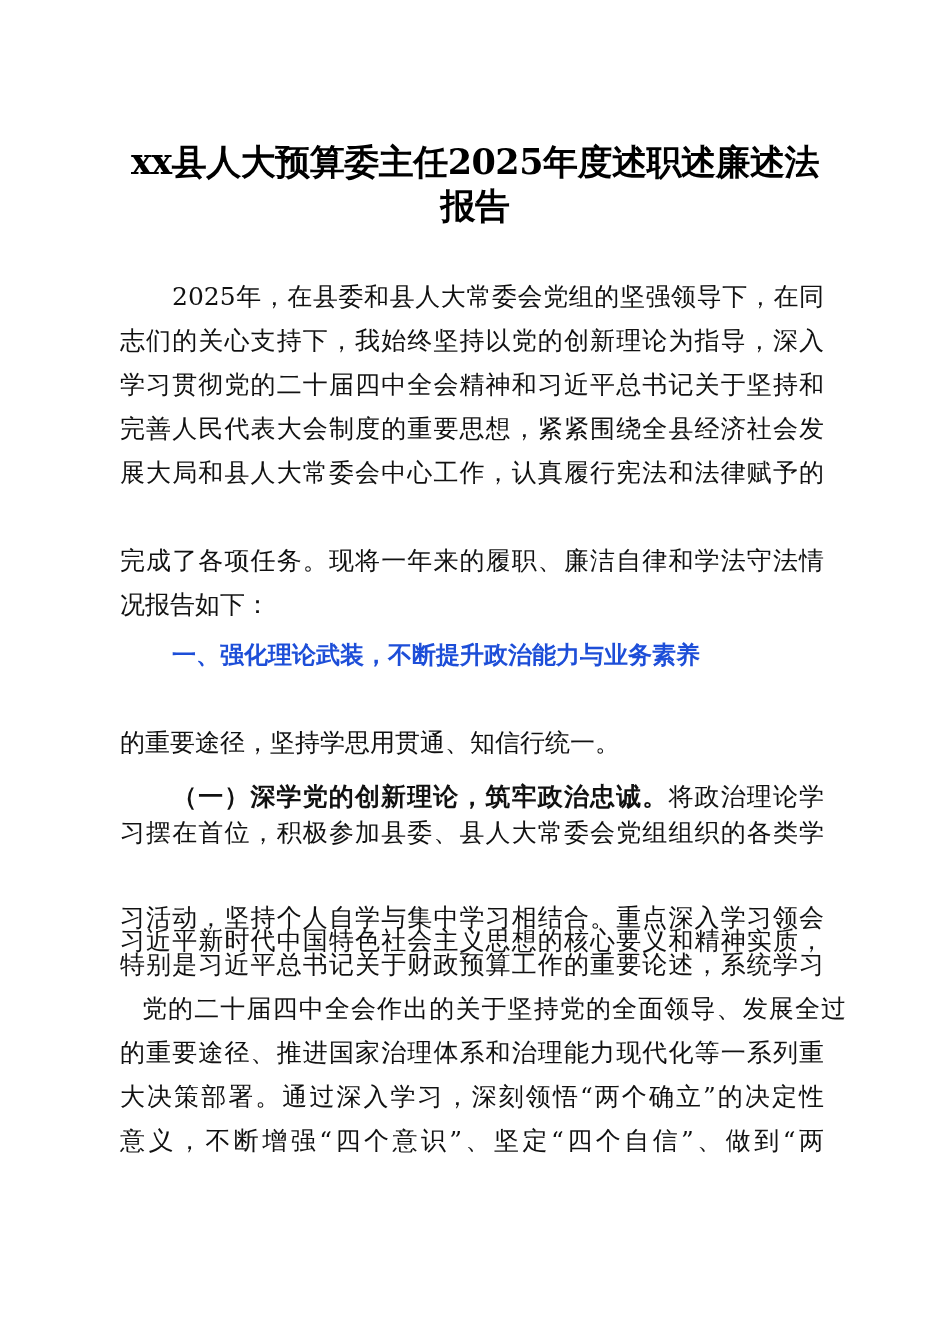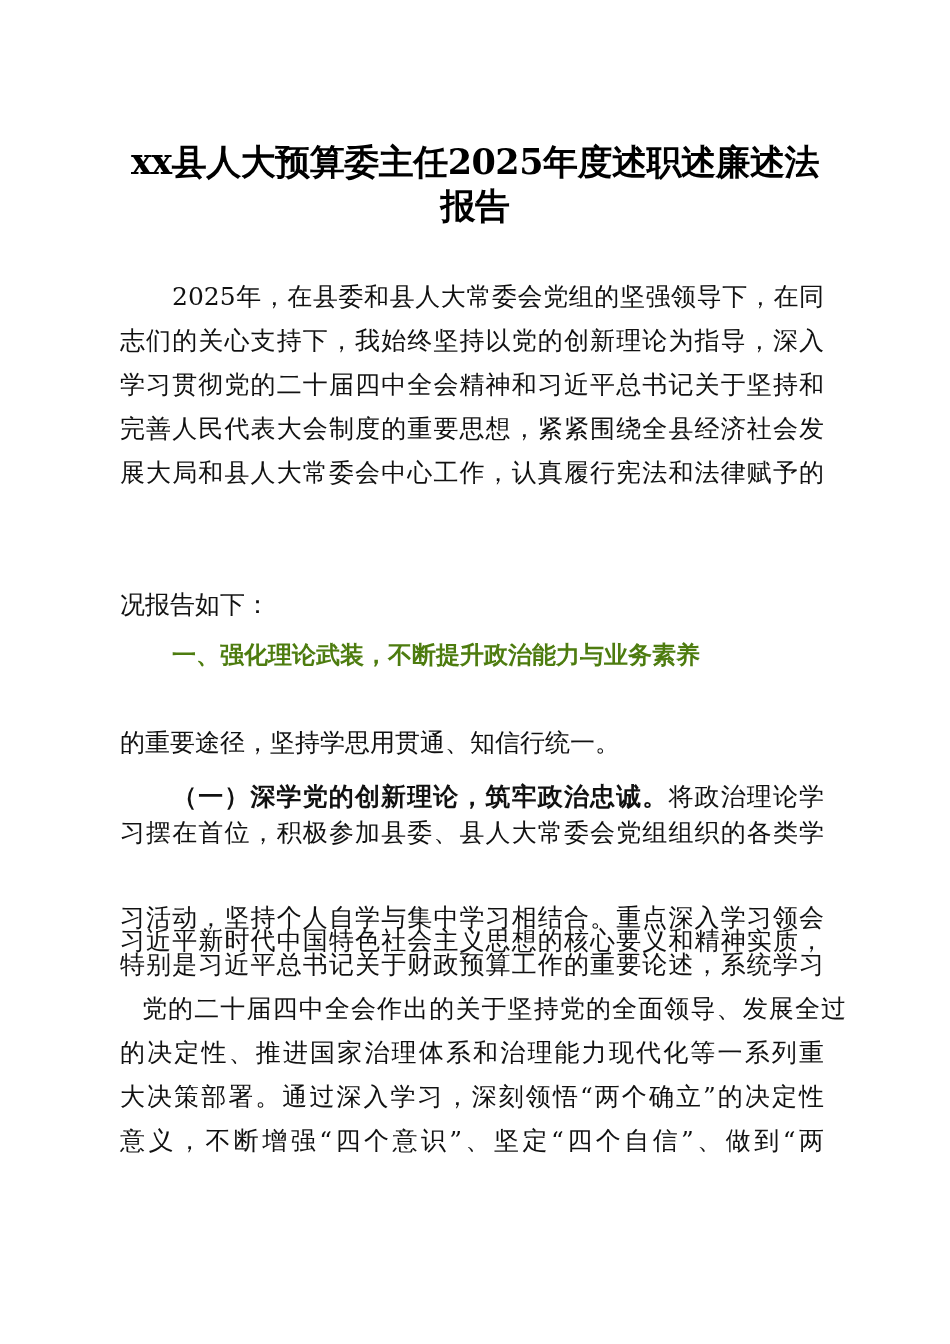--- a/index.html
+++ b/index.html
@@ -15,47 +15,48 @@
     position: absolute; left: 120px; width: 704px; height: 44px; line-height: 44px;
     font-family: "DejaVu Serif", "Liberation Serif", serif;
     font-size: 25px; color: #111; white-space: nowrap;
     text-align: justify; text-align-last: justify;
     letter-spacing: 0px;
   }
   .line.last { text-align-last: left; }
   .line.indent { left: 172px; width: 652px; }
   .line.head {
     font-family: "DejaVu Sans", "Liberation Sans", sans-serif;
-    font-weight: bold; font-size: 24px; text-align-last: left; color: #4d7c0f;
+    font-weight: bold; font-size: 24px; text-align-last: left; color: #1d4ed8;
   }
   .line.sub { text-align-last: justify; margin-top: 8px; }
   .sub-bold { font-weight: bold; }
 </style>
 </head>
 <body>
 
 <div class="page">
 
   <div class="title" style="top:140px;">xx县人大预算委主任2025年度述职述廉述法</div>
   <div class="title" style="top:184px;">报告</div>
 
   <div class="line indent" style="top:275px;">2025年，在县委和县人大常委会党组的坚强领导下，在同</div>
   <div class="line" style="top:319px;">志们的关心支持下，我始终坚持以党的创新理论为指导，深入</div>
   <div class="line" style="top:363px;">学习贯彻党的二十届四中全会精神和习近平总书记关于坚持和</div>
   <div class="line" style="top:407px;">完善人民代表大会制度的重要思想，紧紧围绕全县经济社会发</div>
   <div class="line" style="top:451px;">展大局和县人大常委会中心工作，认真履行宪法和法律赋予的</div>
+  <div class="line" style="top:539px;">完成了各项任务。现将一年来的履职、廉洁自律和学法守法情</div>
   <div class="line last" style="top:583px;">况报告如下：</div>
 
   <div class="line indent head" style="top:633px;">一、强化理论武装，不断提升政治能力与业务素养</div>
 
   <div class="line last" style="top:721px;">的重要途径，坚持学思用贯通、知信行统一。</div>
 
   <div class="line indent sub" style="top:767px;"><span class="sub-bold">（一）深学党的创新理论，筑牢政治忠诚。</span><span>将政治理论学</span></div>
   <div class="line" style="top:811px;">习摆在首位，积极参加县委、县人大常委会党组组织的各类学</div>
   <div class="line" style="top:896px;">习活动，坚持个人自学与集中学习相结合。重点深入学习领会</div>
   <div class="line" style="top:899px;margin-top:20px;">习近平新时代中国特色社会主义思想的核心要义和精神实质，</div>
   <div class="line" style="top:943px;">特别是习近平总书记关于财政预算工作的重要论述，系统学习</div>
   <div class="line" style="top:987px;margin-left:22px;">党的二十届四中全会作出的关于坚持党的全面领导、发展全过</div>
-  <div class="line" style="top:1031px;">的决定性、推进国家治理体系和治理能力现代化等一系列重</div>
+  <div class="line" style="top:1031px;">的重要途径、推进国家治理体系和治理能力现代化等一系列重</div>
   <div class="line" style="top:1075px;">大决策部署。通过深入学习，深刻领悟“两个确立”的决定性</div>
   <div class="line" style="top:1119px;">意义，不断增强“四个意识”、坚定“四个自信”、做到“两</div>
 
 </div>
 
 </body></html>

